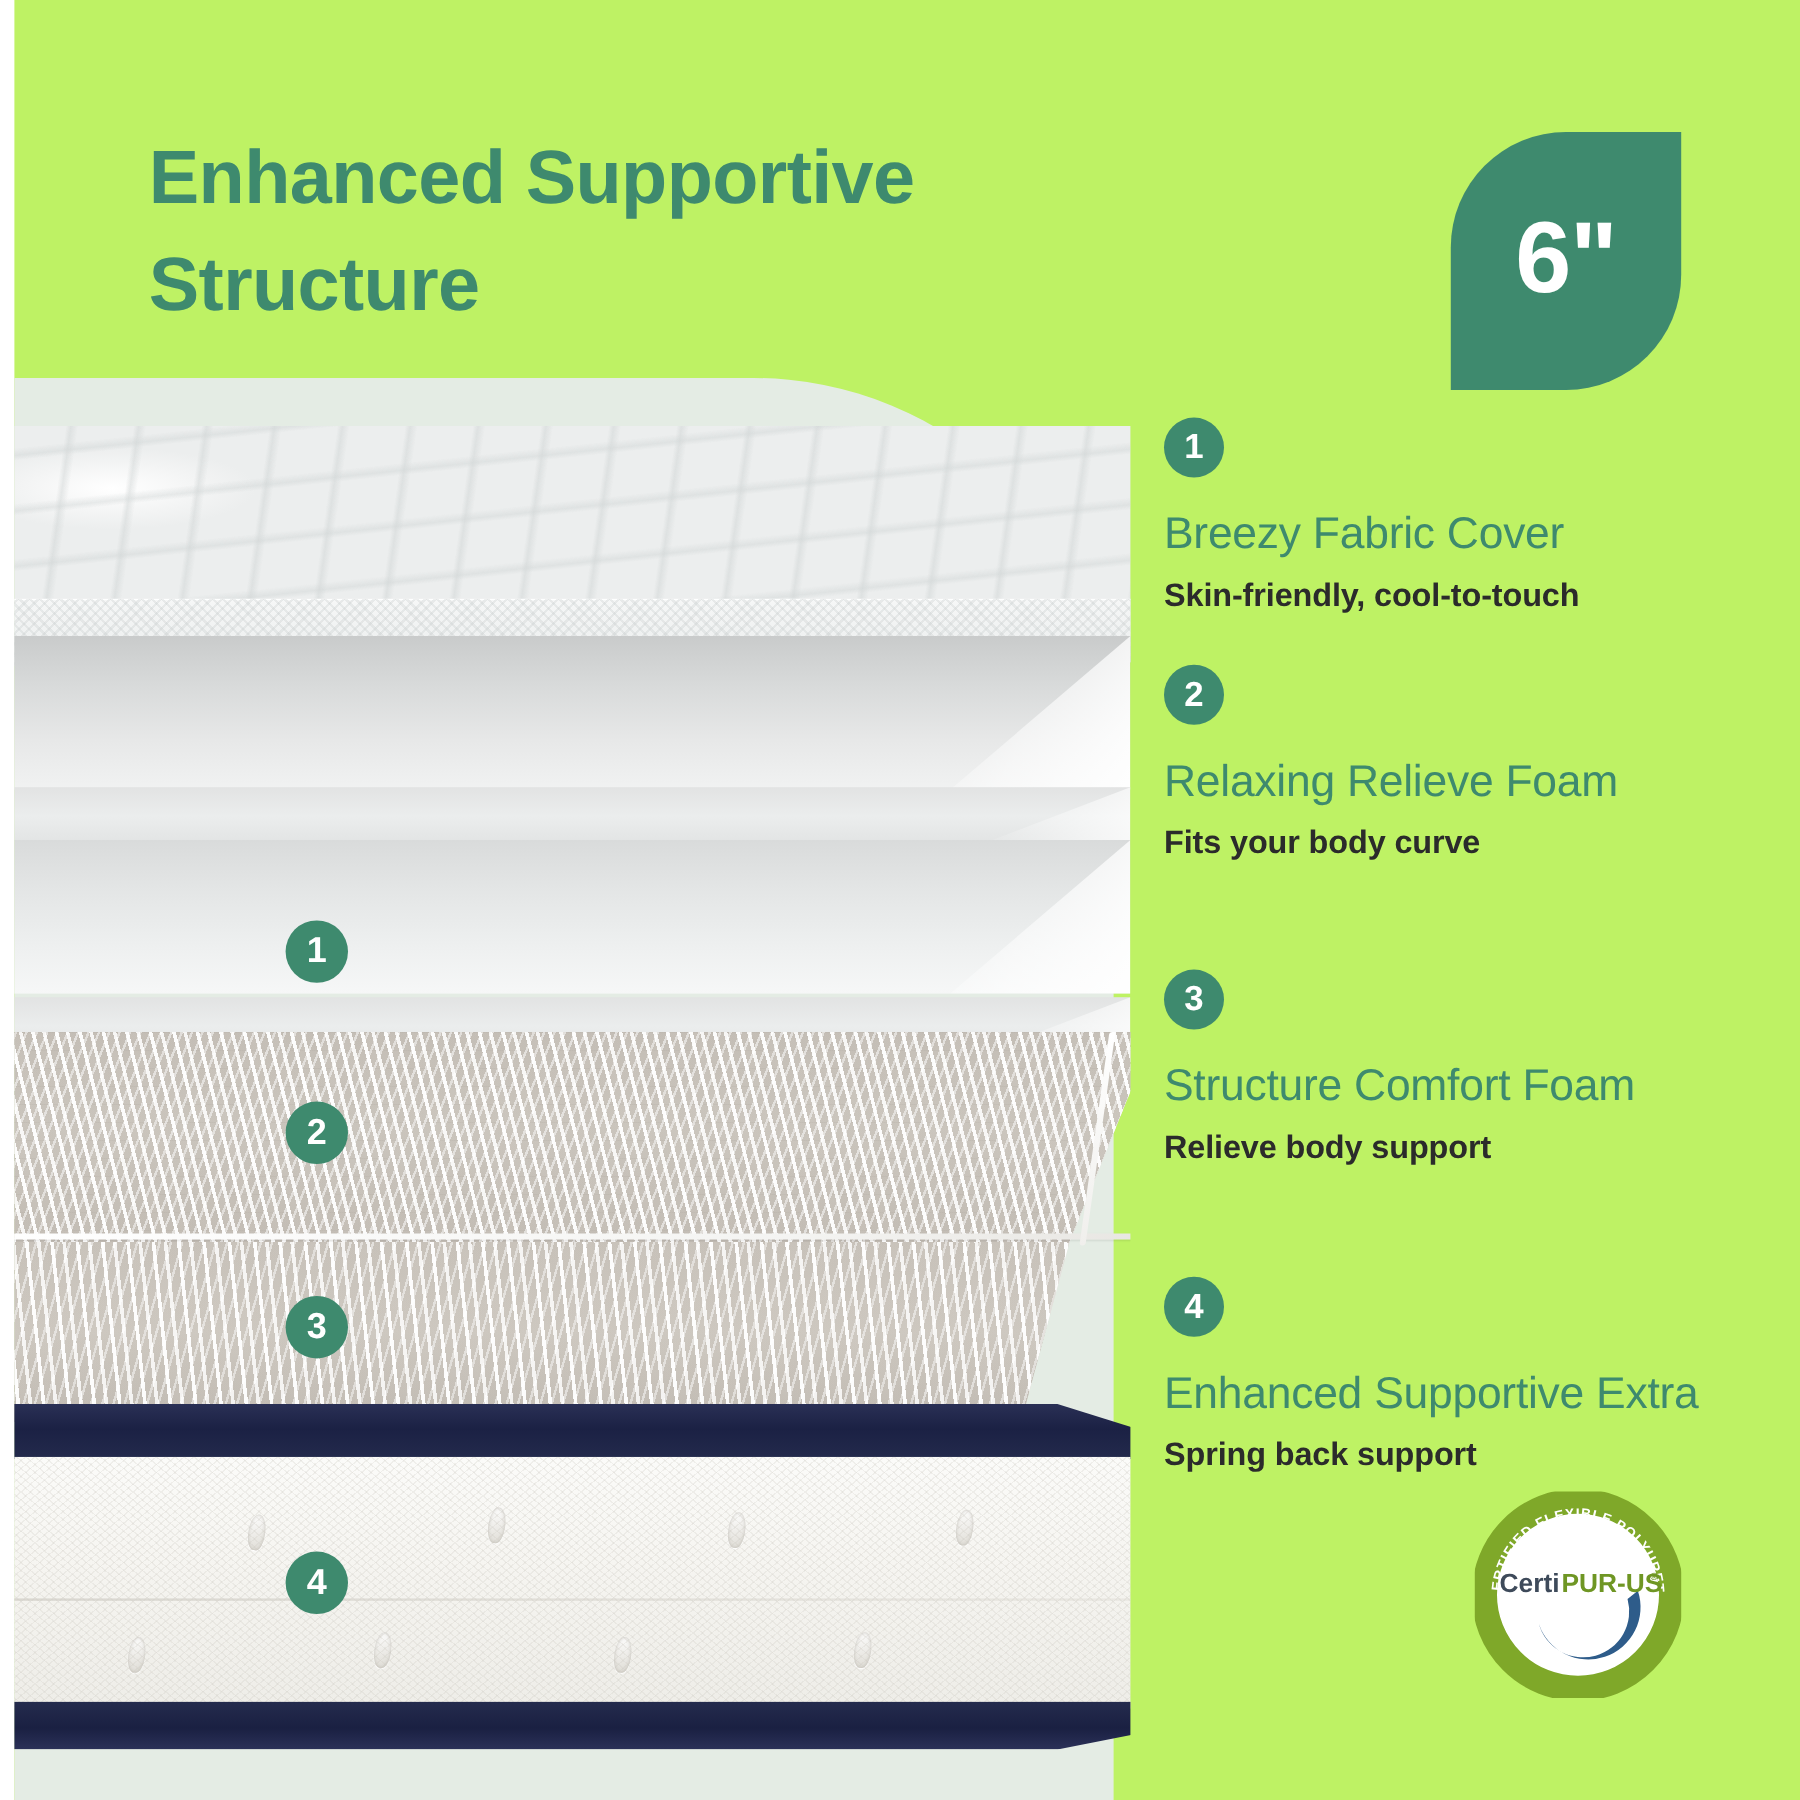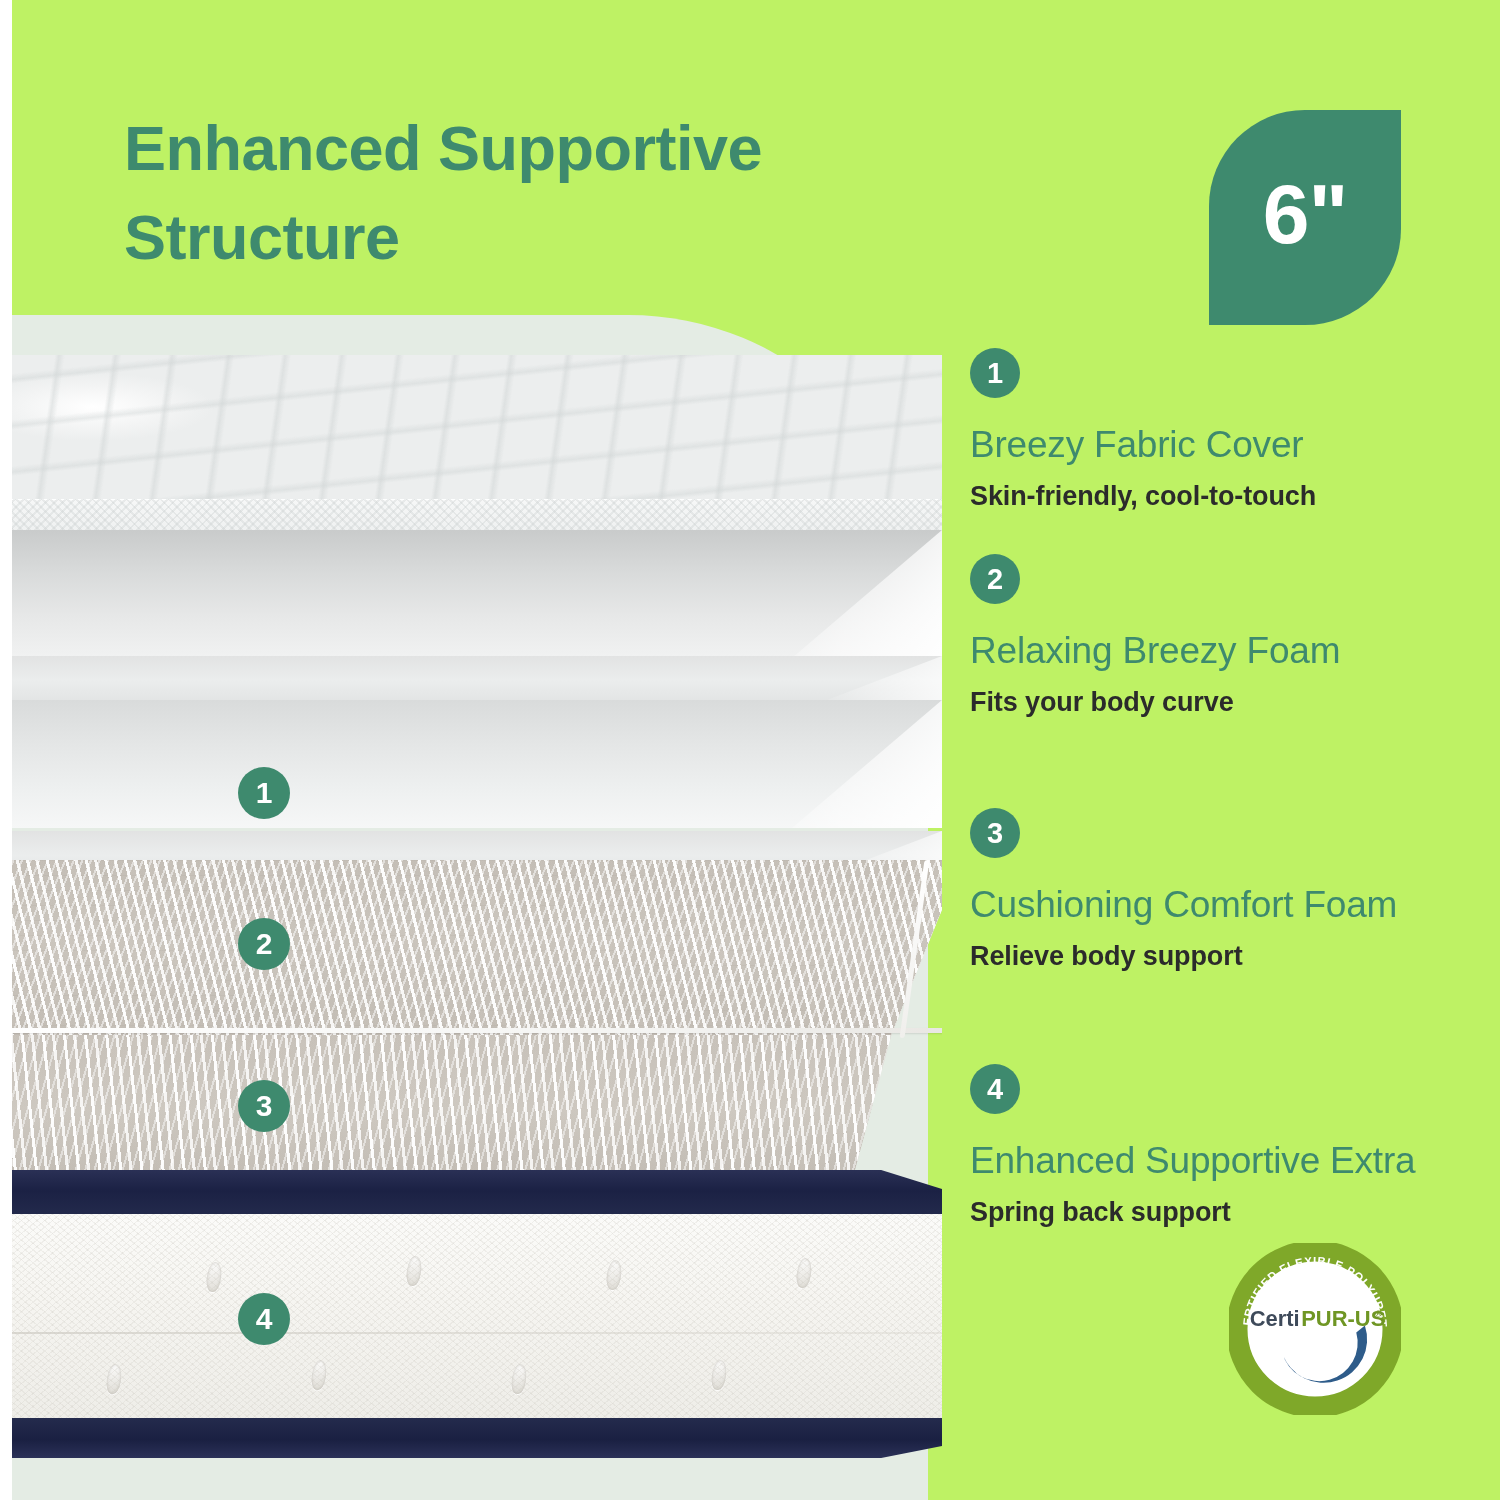--- a/index.html
+++ b/index.html
@@ -348,27 +348,27 @@
   <div id="features">
 
     <div class="feature" id="f1">
       <div class="feat-num">1</div>
       <div class="feat-title">Breezy Fabric Cover</div>
       <div class="feat-desc">Skin-friendly, cool-to-touch</div>
     </div>
 
     <div class="feature" id="f2">
       <div class="feat-num">2</div>
-      <div class="feat-title">Relaxing Breezy Foam</div>
+      <div class="feat-title">Relaxing Relieve Foam</div>
       <div class="feat-desc">Fits your body curve</div>
     </div>
 
     <div class="feature" id="f3">
       <div class="feat-num">3</div>
-      <div class="feat-title">Cushioning Comfort Foam</div>
+      <div class="feat-title">Structure Comfort Foam</div>
       <div class="feat-desc">Relieve body support</div>
     </div>
 
     <div class="feature" id="f4">
       <div class="feat-num">4</div>
       <div class="feat-title">Enhanced Supportive Extra</div>
       <div class="feat-desc">Spring back support</div>
     </div>
   </div>
 

